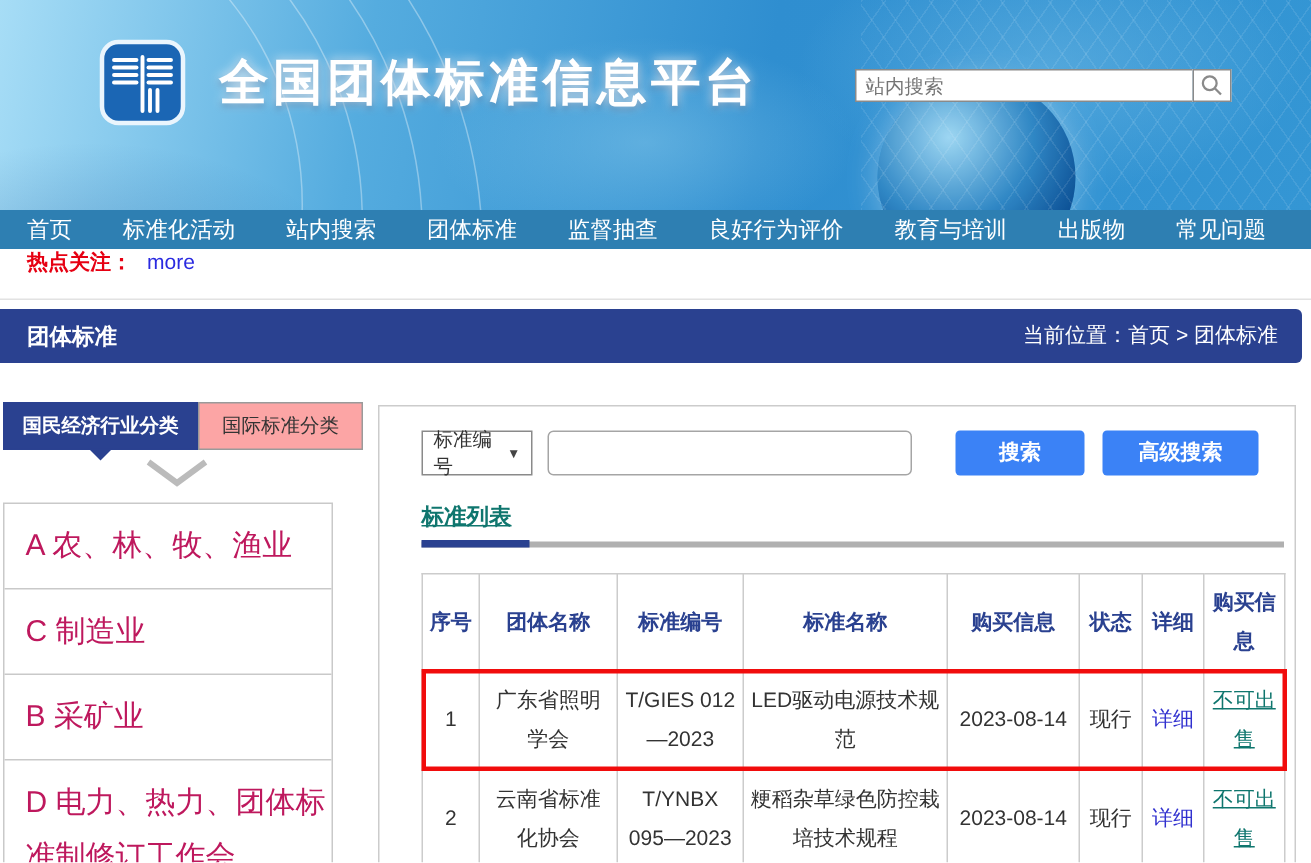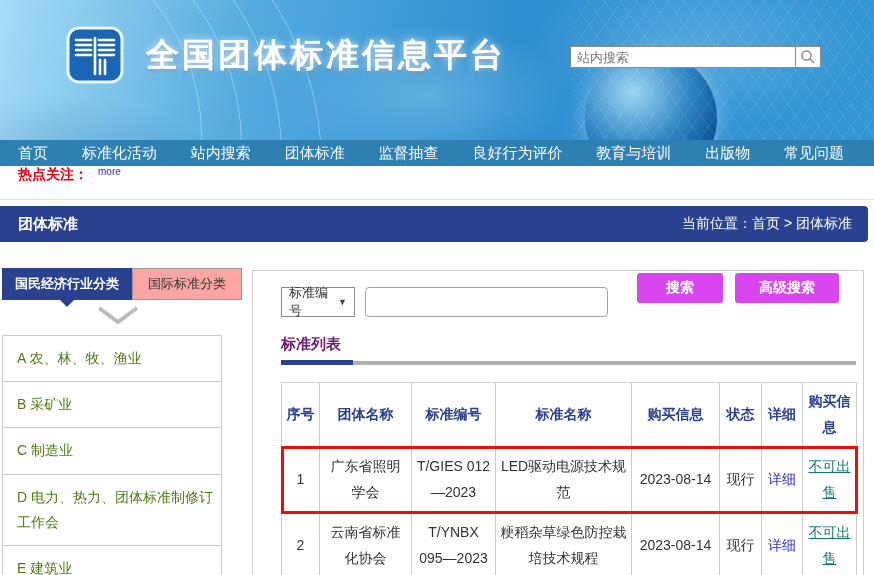--- a/index.html
+++ b/index.html
@@ -40,60 +40,60 @@
   .nav{height:26px;background:#2e7fb2;display:flex;align-items:center;
     justify-content:space-between;padding:0 30px 0 18px;}
   .nav a{color:#fff;font-size:15px;text-decoration:none;white-space:nowrap;cursor:pointer;}
 
   
   .hotbar{height:33px;background:#fff;border-bottom:1px solid #e2e2e2;display:flex;
     align-items:flex-start;padding:0 18px;}
   .hot-label{color:#e60012;font-weight:bold;font-size:14px;white-space:nowrap;}
   .hot-news{color:#333;font-size:14px;margin-left:4px;text-decoration:none;white-space:nowrap;
     overflow:hidden;flex:1;}
-  .hot-more{color:#2a2ae0;font-size:10px;text-decoration:none;margin-left:10px;}
+  .hot-more{color:#2a2ae0;font-size:14px;text-decoration:none;margin-left:10px;}
 
   
   .navybar{height:36px;margin-top:6px;margin-right:6px;background:#2a4190;border-radius:0 4px 4px 0;
     display:flex;align-items:center;justify-content:space-between;padding:0 16px 0 18px;}
   .navybar .bar-title{color:#fff;font-size:15px;font-weight:bold;}
   .navybar .crumbs{color:#fff;font-size:14px;}
   .navybar .crumbs a{color:#fff;text-decoration:none;cursor:pointer;}
 
   
   .content{position:relative;height:415px;padding-left:20px;}
 
   .side-tabs{position:absolute;left:2px;top:26px;display:flex;}
   .side-tab{height:32px;display:flex;align-items:center;justify-content:center;
     font-size:13px;padding:0 12px;box-sizing:border-box;cursor:pointer;position:relative;
     border:1px solid #9a9a9a;background:#fca5a5;color:#333;min-width:110px;}
   .side-tab.active{background:#2a4190;color:#fff;font-weight:bold;border-color:#2a4190;}
   .side-tab.active::after{content:'';position:absolute;left:50%;bottom:-8px;transform:translateX(-50%);
     border:8px solid transparent;border-top:8px solid #2a4190;border-bottom:none;}
   .side-chevron{position:absolute;left:96px;top:62px;cursor:pointer;}
   .side-list{position:absolute;left:2px;top:93px;width:218px;border:1px solid #c9c9c9;background:#fff;}
-  .side-item{padding:10px 4px 10px 14px;border-bottom:1px solid #c9c9c9;font-size:14px;
-    color:#4d7c0f;line-height:1.8;cursor:pointer;}
+  .side-item{padding:10px 4px 10px 14px;border-bottom:1px solid #c9c9c9;font-size:20px;
+    color:#be185d;line-height:1.8;cursor:pointer;}
   .side-item:last-child{border-bottom:none;}
 
   .main-panel{position:absolute;left:252px;top:28px;width:612px;height:330px;
     border:1px solid #ccc;background:#fff;box-sizing:border-box;}
   .field-select{position:absolute;left:28px;top:16px;width:74px;height:30px;border:1px solid #8a8a8a;
     box-sizing:border-box;display:flex;align-items:center;justify-content:space-between;
     padding:0 7px;font-size:13px;color:#333;cursor:pointer;background:#fff;}
   .field-select .arrow{font-size:9px;color:#444;}
   .kw-input{position:absolute;left:112px;top:16px;width:243px;height:30px;border:1px solid #a5a5a5;
     border-radius:4px;box-sizing:border-box;padding:0 8px;font-size:13px;outline:none;}
-  .btn{position:absolute;top:2px;height:30px;background:#d946ef;color:#fff;border:none;
+  .btn{position:absolute;top:16px;height:30px;background:#3b82f6;color:#fff;border:none;
     border-radius:3px;font-size:14px;font-weight:bold;cursor:pointer;
     font-family:"Liberation Sans","DejaVu Sans",sans-serif;}
   .btn.search{left:384px;width:86px;}
   .btn.adv{left:482px;width:104px;}
 
-  .list-title{position:absolute;left:28px;top:64px;font-size:15px;font-weight:bold;color:#701a75;}
+  .list-title{position:absolute;left:28px;top:64px;font-size:15px;font-weight:bold;color:#0f766e;text-decoration:underline;}
   .title-rule{position:absolute;left:28px;top:90px;width:575px;height:4px;background:#b0b0b0;}
   .title-rule .accent{position:absolute;left:0;top:-1px;width:72px;height:5px;background:#2a4190;}
 
   .std-table{position:absolute;left:28px;top:111px;width:575px;border-collapse:collapse;
     table-layout:fixed;background:#fff;}
   .std-table th,.std-table td{border:1px solid #ccc;text-align:center;vertical-align:middle;
     font-size:14px;line-height:1.85;padding:6px 4px;box-sizing:border-box;overflow:hidden;}
   .std-table th{color:#2a4190;font-weight:bold;height:62px;}
   .std-table td{color:#333;height:66px;}
   .std-table a.detail-link{color:#3131cf;text-decoration:none;cursor:pointer;}
@@ -177,22 +177,22 @@
         <div class="side-tab">国际标准分类</div>
       </div>
 
     <svg class="side-chevron" width="44" height="22" viewBox="0 0 44 22">
       <polyline points="3,4 22,18 41,4" fill="none" stroke="#bbbbbb" stroke-width="4"></polyline>
     </svg>
 
     <div class="side-list">
 
     <div class="side-item">A 农、林、牧、渔业</div>
+        <div class="side-item">C 制造业</div>
         <div class="side-item">B 采矿业</div>
-        <div class="side-item">C 制造业</div>
         <div class="side-item">D 电力、热力、团体标准制修订工作会</div>
         <div class="side-item">E 建筑业</div>
       </div>
 
     <div class="main-panel">
 
       <div class="field-select">
         <span>标准编号</span>
         <span class="arrow">▼</span>
       </div>

